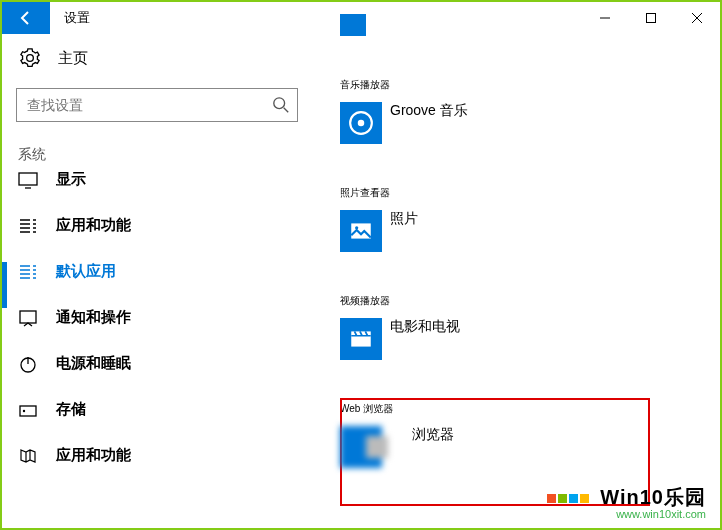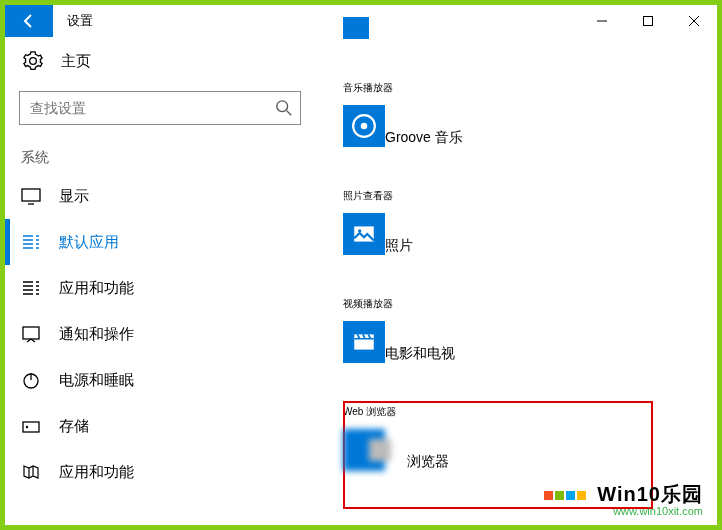--- a/index.html
+++ b/index.html
@@ -1,39 +1,39 @@
 <!DOCTYPE html>
 <html><head>
 <meta charset="utf-8">
 <style>
   * { box-sizing: border-box; margin: 0; padding: 0; }
   html, body { width: 722px; height: 530px; font-family: "Microsoft YaHei", "Segoe UI", sans-serif; font-size: 14px; color: #000; background: #fff; overflow: hidden; }
-  .window { width: 722px; height: 530px; border: 5px solid #84cc16; position: relative; background: #fff; }
+  .window { width: 722px; height: 530px; border: 2px solid #84cc16; position: relative; background: #fff; }
   .titlebar { height: 32px; display: flex; align-items: stretch; }
   .back-btn { width: 48px; background: #0078d7; color: #fff; display: flex; align-items: center; justify-content: center; }
   .back-btn svg { width: 16px; height: 16px; }
   .title-text { flex: 0 0 auto; padding: 0 14px; display: flex; align-items: center; font-size: 13px; }
   .title-spacer { flex: 1; }
   .win-btn { width: 46px; display: flex; align-items: center; justify-content: center; }
   .win-btn svg { width: 10px; height: 10px; }
   .body { display: flex; height: calc(100% - 32px); }
   .sidebar { width: 310px; padding: 0; }
   .home-row { display: flex; align-items: center; padding: 14px 18px 14px 18px; gap: 18px; font-size: 15px; }
   .home-row .gear { width: 20px; height: 20px; }
   .search-wrap { margin: 6px 14px 0 14px; position: relative; }
   .search-input { width: 100%; height: 34px; border: 1px solid #888; padding: 0 34px 0 10px; font-size: 14px; background: #fff; }
   .search-ico { position: absolute; right: 8px; top: 8px; width: 18px; height: 18px; color: #555; }
   .cat-header { padding: 24px 16px 6px 16px; color: #555; font-size: 14px; }
-  .nav-item { display: flex; align-items: center; height: 46px; padding: 0 16px; gap: 18px; position: relative; font-size: 15px; }
+  .nav-item { display: flex; align-items: flex-start; height: 46px; padding: 0 16px; gap: 18px; position: relative; font-size: 15px; font-weight: bold; }
   .nav-item.selected { color: #0078d7; }
   .nav-item.selected::before { content: ""; position: absolute; left: 0; top: 0; bottom: 0; width: 5px; background: #0078d7; }
   .nav-item .nico { width: 20px; height: 20px; display: flex; align-items: center; justify-content: center; }
   .content { flex: 1; padding: 0 10px 0 28px; position: relative; }
   .section-title { font-size: 10px; margin-top: 42px; margin-bottom: 10px; color: #000; }
-  .app-row { display: flex; align-items: flex-end; gap: 0; margin-bottom: 6px; }
+  .app-row { display: flex; align-items: flex-start; gap: 8px; margin-bottom: 6px; }
   .tile { width: 42px; height: 42px; background: #0078d7; color: #fff; display: flex; align-items: center; justify-content: center; }
   .tile svg { width: 26px; height: 26px; }
   .tile.small-crop { width: 26px; height: 22px; margin-left: 0; margin-top: -20px; overflow: hidden; }
   .highlight-box { position: absolute; border: 2px solid #d00; left: 0; width: 310px; }
   .blur-tile { width: 42px; height: 42px; background: #0078d7; position: relative; overflow: visible; filter: blur(3px); }
   .blur-tile::after { content: ""; position: absolute; left: 26px; top: 10px; width: 22px; height: 22px; background: #bbb; }
   .watermark { position: absolute; right: 14px; bottom: 8px; text-align: right; line-height: 1.1; }
   .wm-text { font-size: 20px; font-weight: 700; color: #000000; letter-spacing: 1px; }
   .wm-url { font-size: 11px; color: #39b24a; }
   .wm-flag { display: inline-flex; vertical-align: middle; margin-right: 6px; }
@@ -89,35 +89,35 @@
 
       <div class="nav-item">
         <span class="nico">
             <svg viewBox="0 0 20 20">
               <rect x="1" y="3" width="18" height="12" stroke="#000" fill="none" stroke-width="1.3"></rect>
               <path d="M7 18h6" stroke="#000" stroke-width="1.3"></path>
             </svg>
           </span>
         <span>显示</span>
       </div>
+      <div class="nav-item">
+        <span class="nico">
+            <svg viewBox="0 0 20 20">
+              <path d="M2 4h10M2 8h10M2 12h10M2 16h10M15 4h3M15 8h3M15 12h3M15 16h3" stroke="#000" stroke-width="1.3"></path>
+            </svg>
+          </span>
+        <span>应用和功能</span>
+      </div>
       <div class="nav-item selected">
         <span class="nico">
             <svg viewBox="0 0 20 20">
               <path d="M2 4h10M2 8h10M2 12h10M2 16h10M15 4h3M15 8h3M15 12h3M15 16h3" stroke="#0078d7" stroke-width="1.3"></path>
             </svg>
           </span>
         <span>默认应用</span>
-      </div>
-      <div class="nav-item">
-        <span class="nico">
-            <svg viewBox="0 0 20 20">
-              <path d="M2 4h10M2 8h10M2 12h10M2 16h10M15 4h3M15 8h3M15 12h3M15 16h3" stroke="#000" stroke-width="1.3"></path>
-            </svg>
-          </span>
-        <span>应用和功能</span>
       </div>
       <div class="nav-item">
         <span class="nico">
             <svg viewBox="0 0 20 20">
               <rect x="2" y="3" width="16" height="12" stroke="#000" fill="none" stroke-width="1.3"></rect>
               <path d="M6 18l4-3 4 3" stroke="#000" fill="none" stroke-width="1.3"></path>
             </svg>
           </span>
         <span>通知和操作</span>
       </div>

